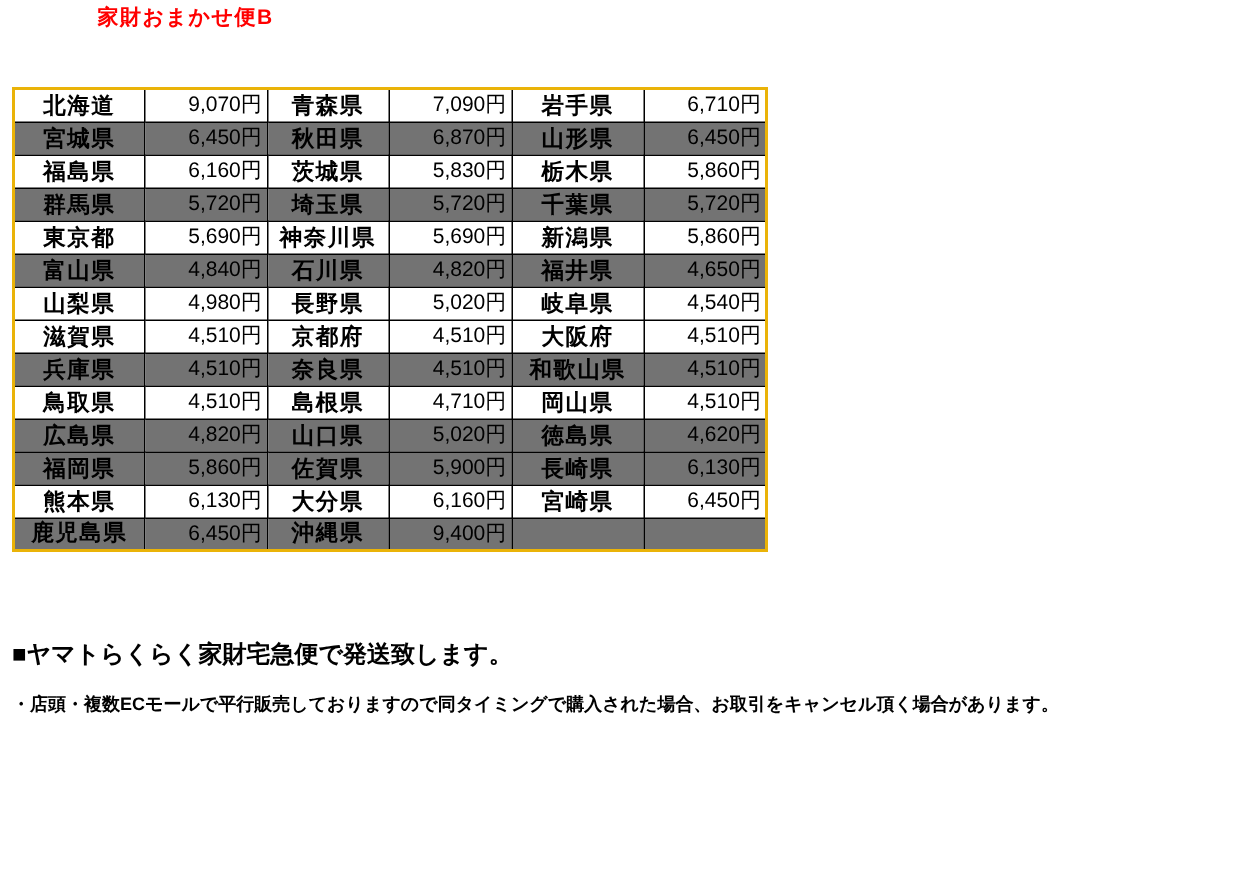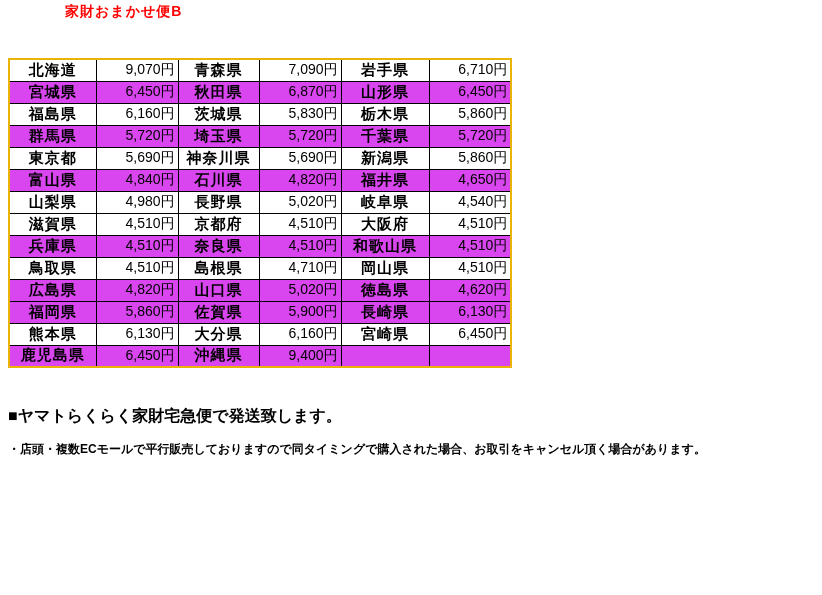--- a/index.html
+++ b/index.html
@@ -47,24 +47,24 @@
   table.fee-table td.pref {
     font-weight: bold;
     font-size: 15px;
     letter-spacing: 1px;
   }
   table.fee-table td.price {
     font-weight: normal;
     font-size: 14px;
     padding-left: 28px;
   }
-  table.fee-table tr.shaded td { background: #d946ef; }
+  table.fee-table tr.shaded td { background: #737373; }
   .notes {
     position: absolute;
-    left: 8px; top: 406px;
+    left: 8px; top: 426px;
     width: 806px;
     color: #000000;
   }
   .notes-heading {
     font-size: 16px;
     font-weight: bold;
     margin: 0 0 14px 0;
     white-space: nowrap;
   }
   .note-bullet {

